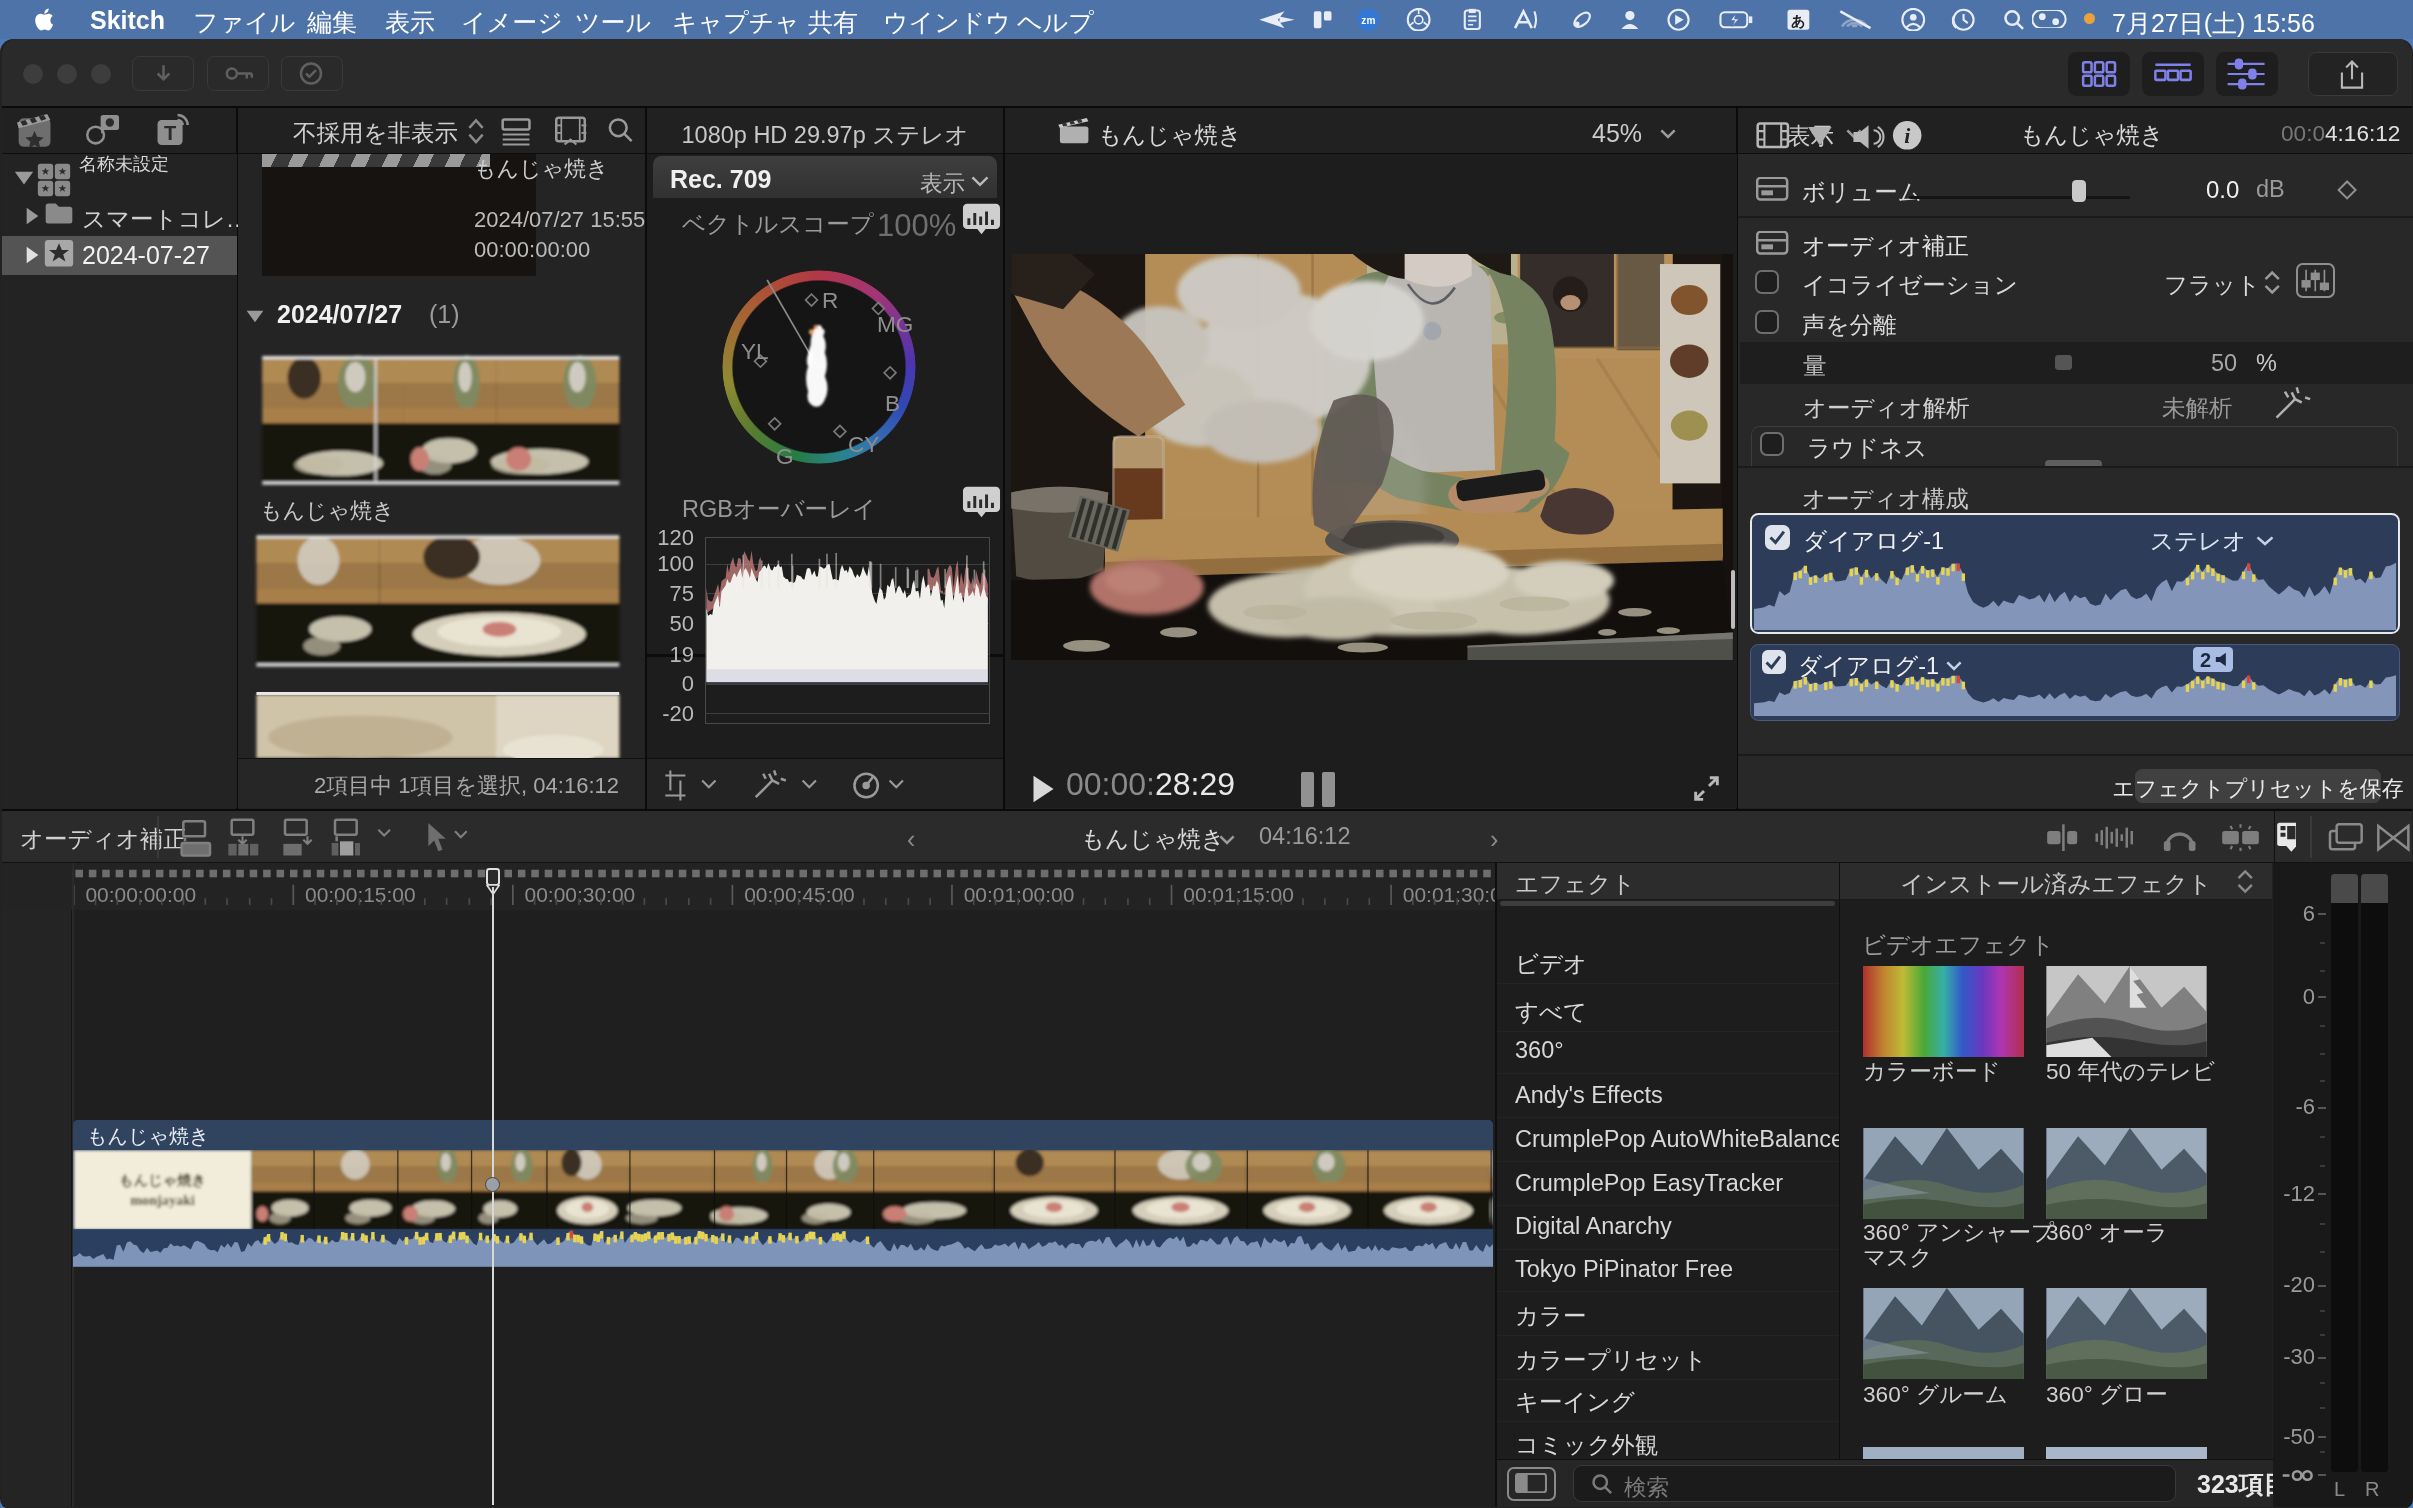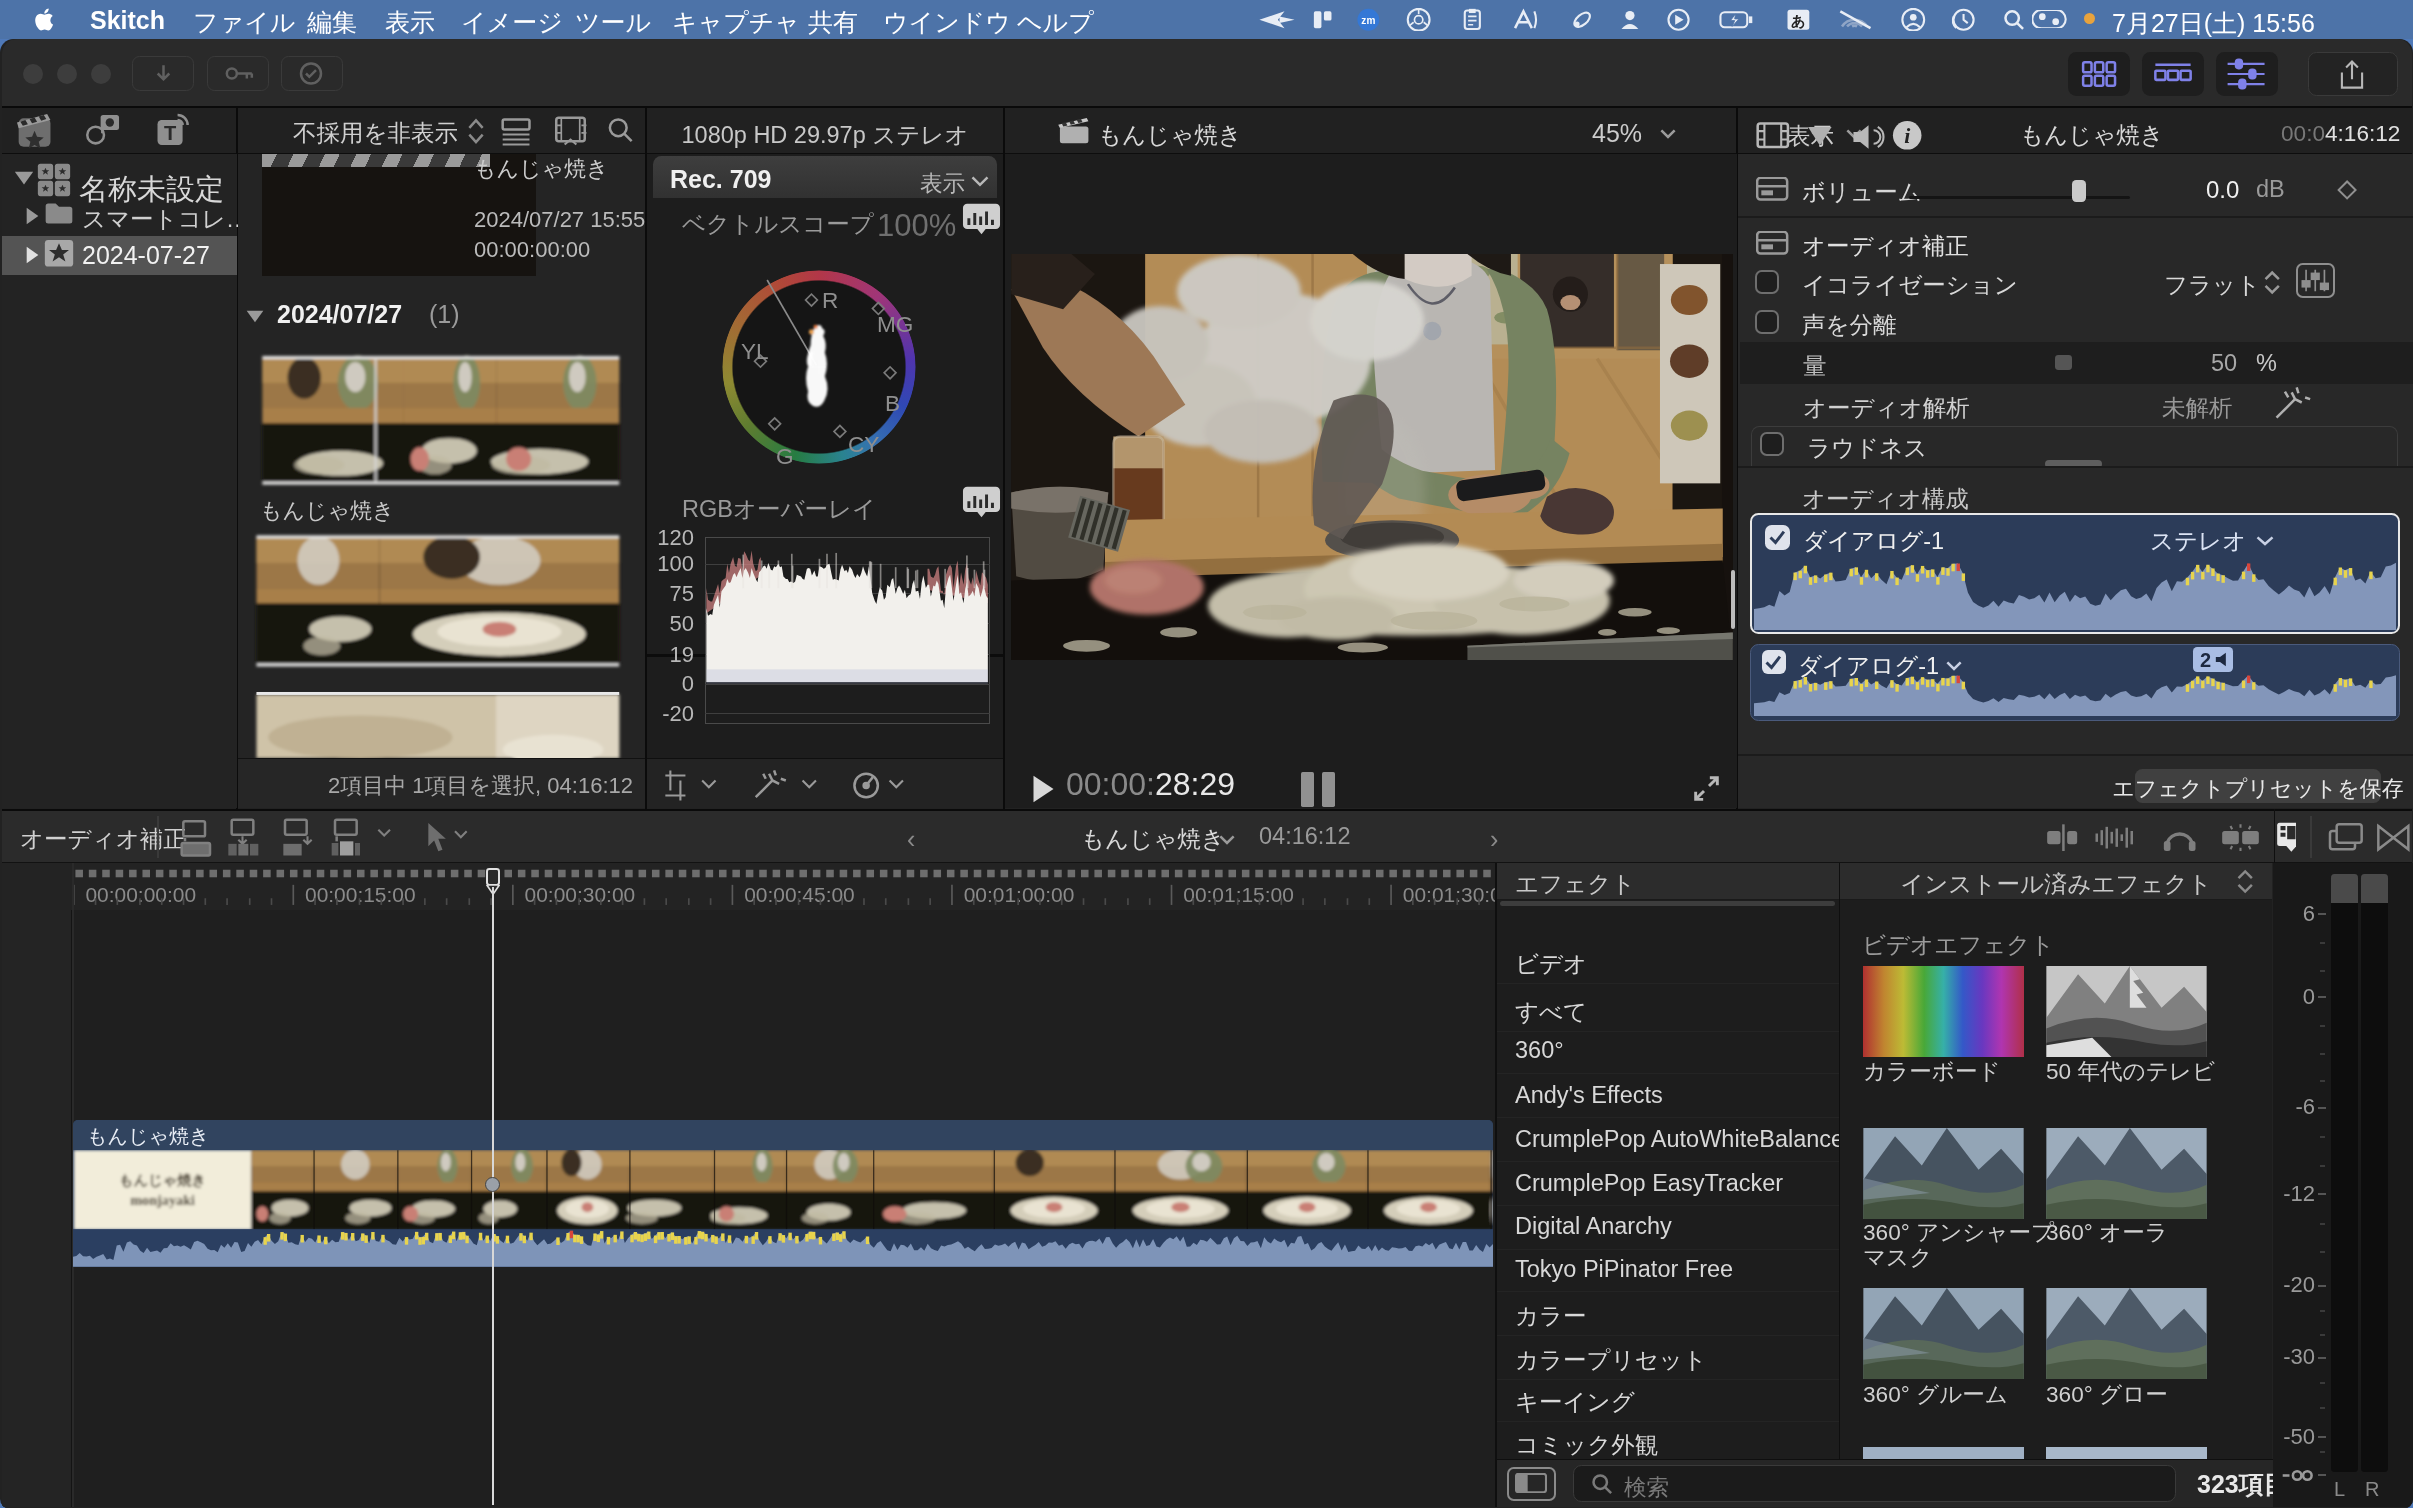--- a/index.html
+++ b/index.html
@@ -173,21 +173,21 @@
           <rect x="1" y="1" width="18" height="18" rx="3"></rect>
           <rect x="21" y="1" width="18" height="18" rx="3"></rect>
           <rect x="1" y="21" width="18" height="18" rx="3"></rect>
           <rect x="21" y="21" width="18" height="18" rx="3"></rect>
         </g>
         <path transform="translate(5,5) scale(0.55)" d="M9 1 l2.4 5.4 h5.8 l-4.7 3.7 l1.8 5.7 l-5.3 -3.5 l-5.3 3.5 l1.8 -5.7 l-4.7 -3.7 h5.8 z" fill="#2c2c2c"></path>
         <path transform="translate(25,5) scale(0.55)" d="M9 1 l2.4 5.4 h5.8 l-4.7 3.7 l1.8 5.7 l-5.3 -3.5 l-5.3 3.5 l1.8 -5.7 l-4.7 -3.7 h5.8 z" fill="#2c2c2c"></path>
         <path transform="translate(5,25) scale(0.55)" d="M9 1 l2.4 5.4 h5.8 l-4.7 3.7 l1.8 5.7 l-5.3 -3.5 l-5.3 3.5 l1.8 -5.7 l-4.7 -3.7 h5.8 z" fill="#2c2c2c"></path>
         <path transform="translate(25,25) scale(0.55)" d="M9 1 l2.4 5.4 h5.8 l-4.7 3.7 l1.8 5.7 l-5.3 -3.5 l-5.3 3.5 l1.8 -5.7 l-4.7 -3.7 h5.8 z" fill="#2c2c2c"></path>
       </svg>
-<div style="left:79px;top:170px;font-size:29px;color:#d8d8d8;white-space:nowrap;">名称未設定</div>
+<div style="left:79px;top:152px;font-size:18px;color:#d8d8d8;white-space:nowrap;">名称未設定</div>
 <svg style="left:23.5px;top:206px" width="17" height="20" viewBox="0 0 20 24">
         <path d="M3 2 L17 12 L3 22 Z" fill="#9a9a9a"></path>
       </svg>
 <svg style="left:44px;top:201px" width="30" height="25" viewBox="0 0 36 30">
         <path d="M2 6 a3 3 0 0 1 3 -3 h9 l4 4 h13 a3 3 0 0 1 3 3 v14 a3 3 0 0 1 -3 3 h-26 a3 3 0 0 1 -3 -3 z" fill="#8a8a8a"></path>
       </svg>
 <div style="left:82px;top:203px;font-size:23.5px;color:#cfcfcf;white-space:nowrap;">スマートコレ…</div>
 <div style="left:1.7px;top:236px;width:235px;height:39px;background:#545454"></div>
 <svg style="left:23.5px;top:245px" width="17" height="20" viewBox="0 0 20 24">
         <path d="M3 2 L17 12 L3 22 Z" fill="#e0e0e0"></path>
@@ -272,21 +272,21 @@
           <rect x="306" y="792" width="433" height="3.5" fill="#e8e8e8"></rect>
           <rect x="306" y="829" width="433" height="76" fill="#cfc3a8"></rect>
           <rect x="592" y="829" width="147" height="76" fill="#ded5c2"></rect>
           <ellipse cx="430" cy="880" rx="110" ry="26" fill="#c0b193"></ellipse>
           <ellipse cx="660" cy="895" rx="60" ry="18" fill="#e8e2d2"></ellipse>
         </g>
         <rect x="306" y="826" width="433" height="3.5" fill="#e8e8e8"></rect>
       </svg>
 <div style="left:260px;top:496px;font-size:22px;color:#c8c8c8;white-space:nowrap;">もんじゃ焼き</div>
 <div style="left:238px;top:758px;width:407px;height:50px;background:#262626;border-top:1.7px solid #111"></div>
-<div style="left:328px;top:771px;font-size:22px;color:#a8a8a8;white-space:nowrap;">2項目中 1項目を選択, 04:16:12</div>
+<div style="left:314px;top:771px;font-size:22px;color:#a8a8a8;white-space:nowrap;">2項目中 1項目を選択, 04:16:12</div>
 <div style="left:647px;top:154px;width:356px;height:654px;background:#1d1d1d"></div>
 <div style="left:825px;top:119px;font-size:23.5px;color:#c8c8c8;white-space:nowrap;transform:translateX(-50%)">1080p HD 29.97p ステレオ</div>
 <div style="left:653px;top:156px;width:344px;height:42px;background:linear-gradient(#3e3e3e,#313131);border-radius:8.4px 8.4px 0 0"></div>
 <div style="left:670px;top:165px;font-size:25px;color:#f0f0f0;white-space:nowrap;font-weight:bold">Rec. 709</div>
 <div style="left:920px;top:168px;font-size:22.6px;color:#b8b8b8;white-space:nowrap;">表示</div>
 <svg style="left:969px;top:174px" width="22" height="15" viewBox="0 0 26 18">
         <path d="M4 4 l9 9 l9 -9" stroke="#b8b8b8" stroke-width="3" fill="none"></path>
       </svg>
 <div style="left:682px;top:208px;font-size:23.5px;color:#9a9a9a;white-space:nowrap;">ベクトルスコープ</div>
 <div style="left:877px;top:208px;font-size:31px;color:#6f6f6f;white-space:nowrap;">100%</div>

